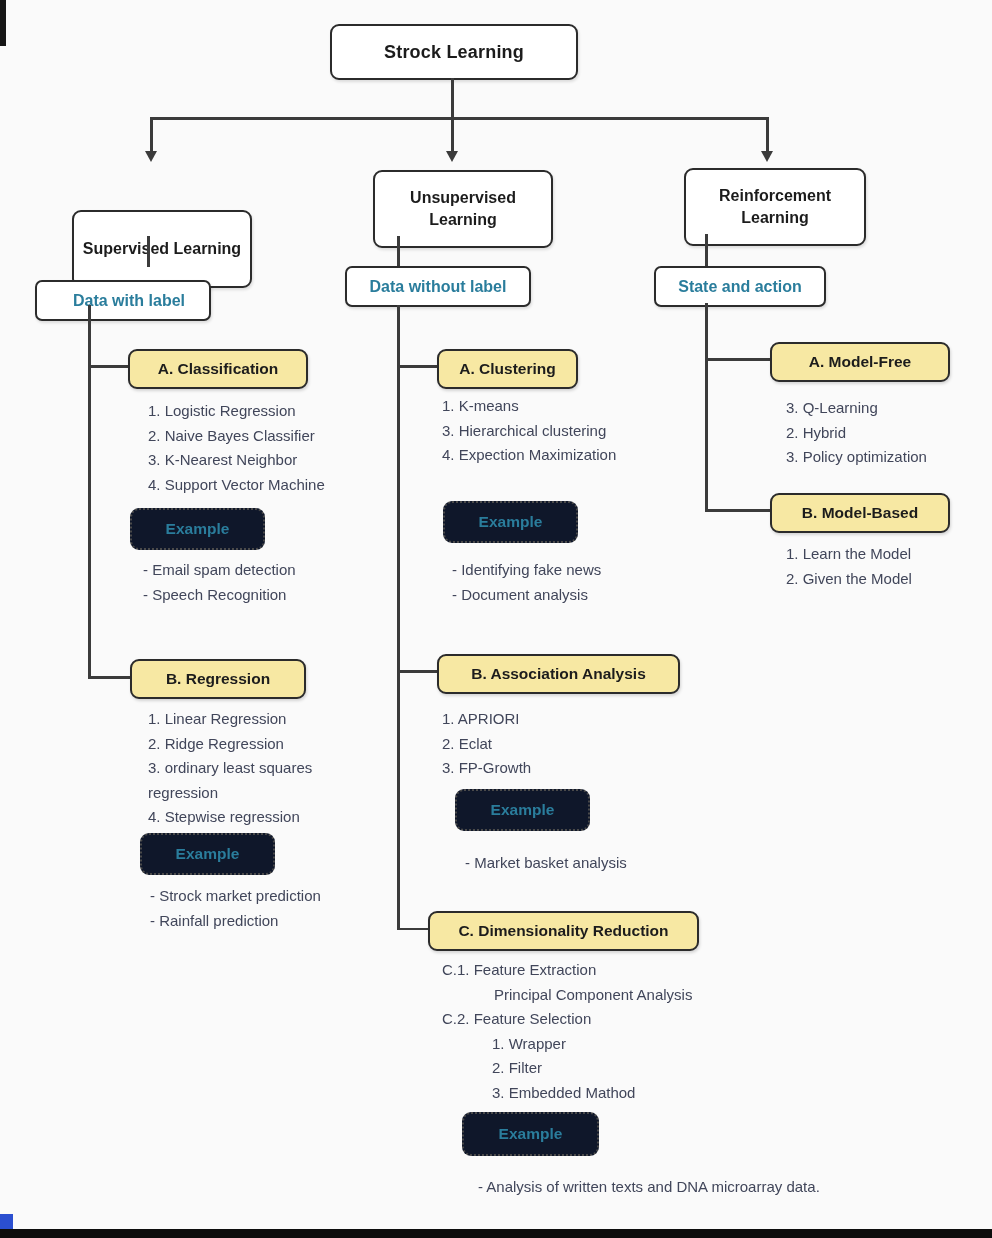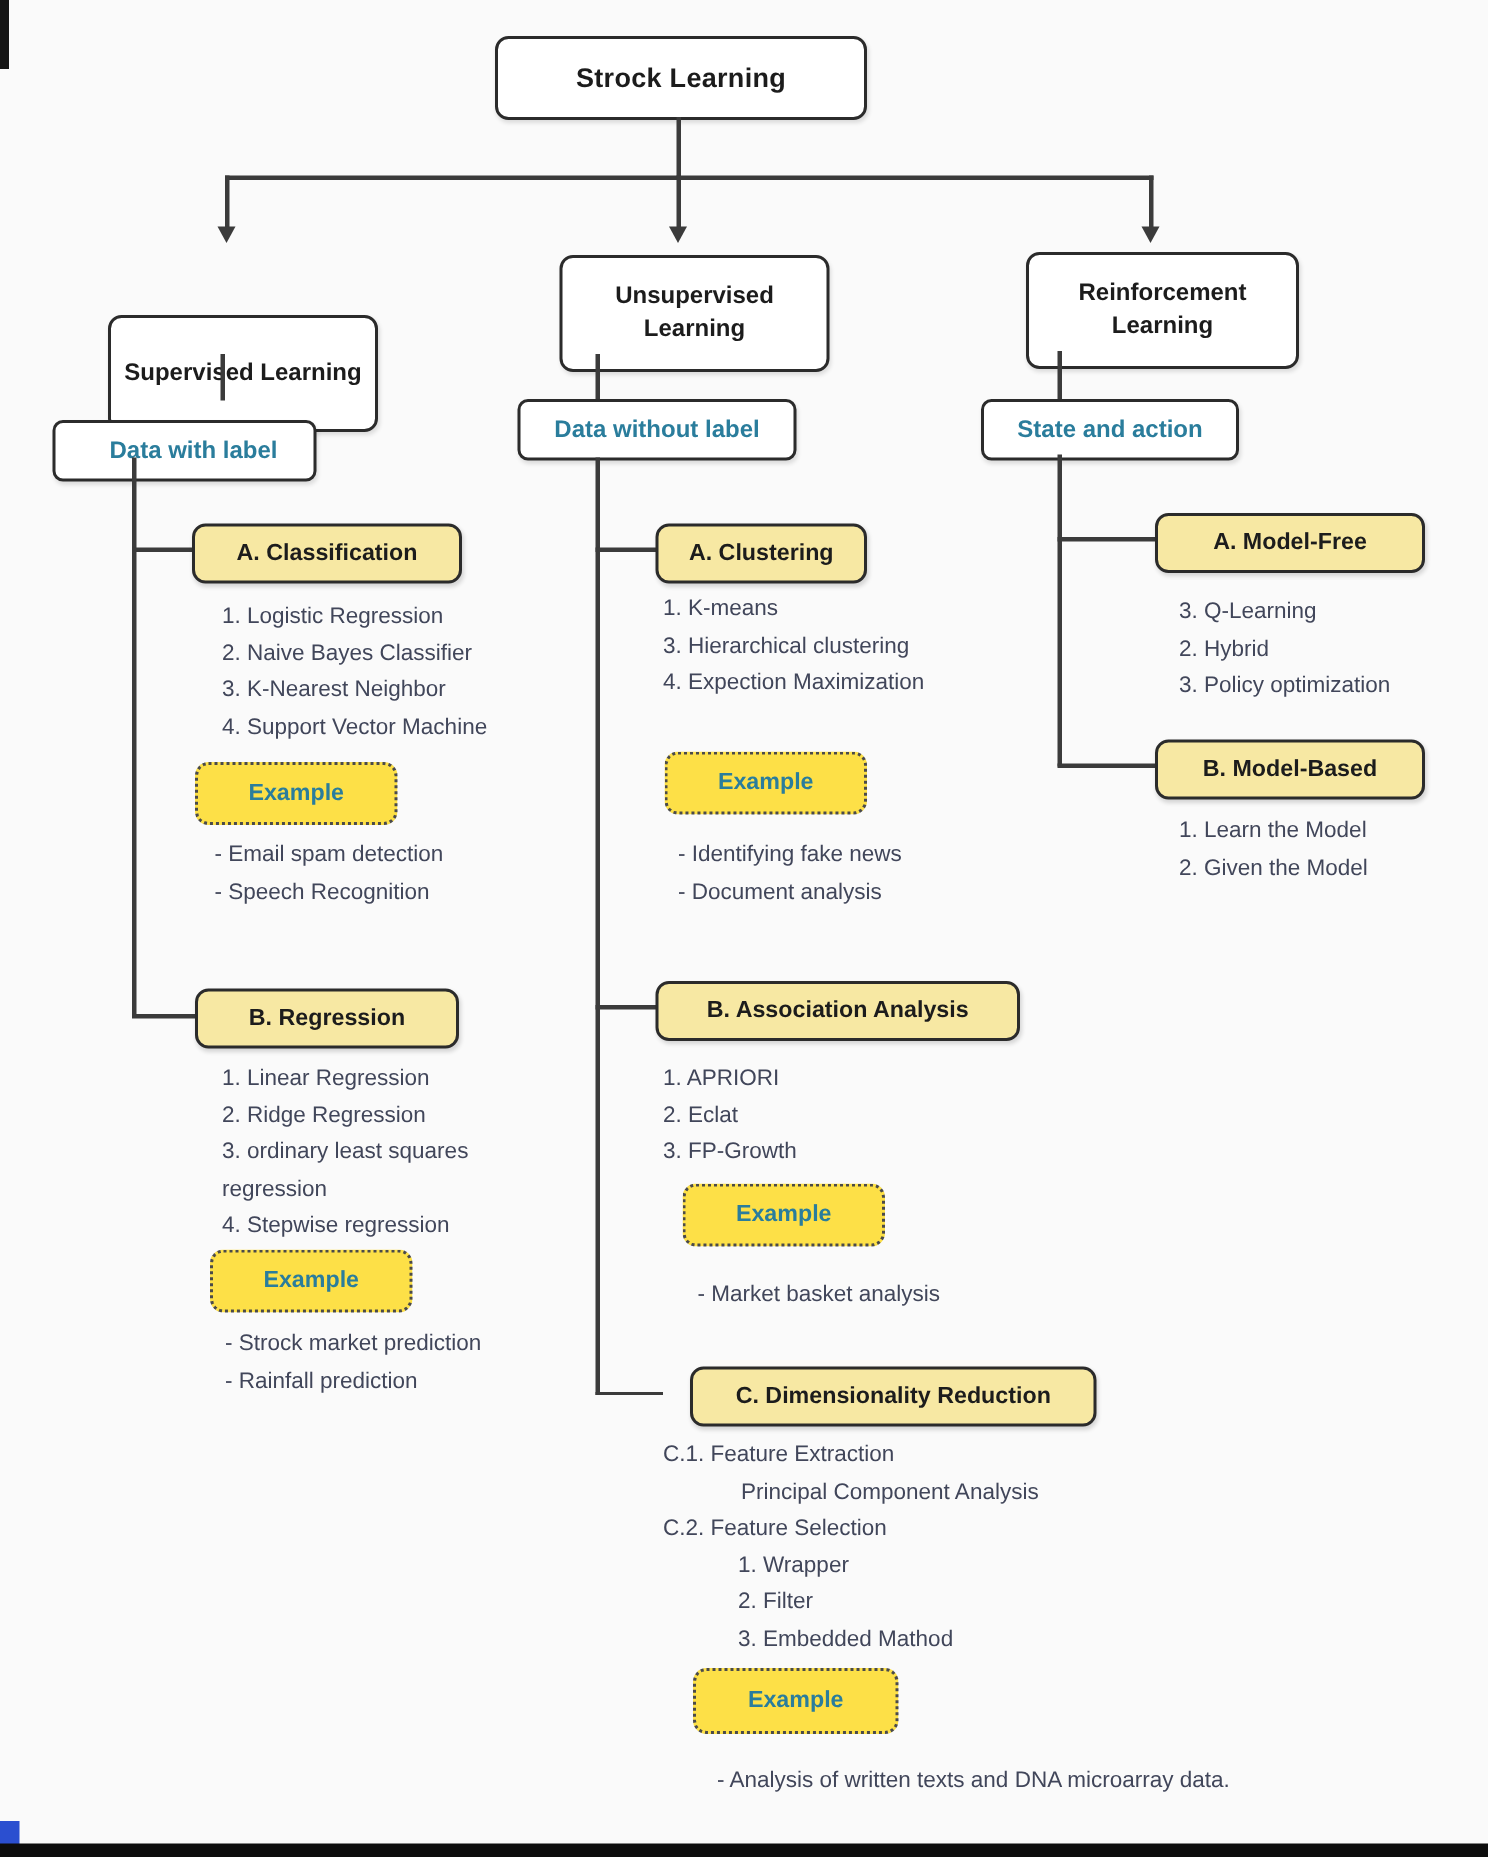--- a/index.html
+++ b/index.html
@@ -21,21 +21,21 @@
   .branch-box{font-size:16px;font-weight:bold;color:#1c1c1c;line-height:1.35;padding:4px 8px;}
   .sublabel-box{font-size:16px;font-weight:bold;color:#2a7d9c;border-width:2px;border-radius:7px;}
   .cat-box{
     position:absolute;display:flex;align-items:center;justify-content:center;
     background:#f7e8a3;border:2.5px solid #2b2b2b;border-radius:9px;
     font-size:15.5px;font-weight:bold;color:#1c1c1c;text-align:center;
     box-shadow:1px 2px 3px rgba(0,0,0,0.15);
   }
   .example-box{
     position:absolute;display:flex;align-items:center;justify-content:center;
-    background:#fde047;border:2px dotted #4a4a4a;border-radius:9px;
+    background:#0f172a;border:2px dotted #4a4a4a;border-radius:9px;
     font-size:15.5px;font-weight:bold;color:#2a7d9c;
   }
   .list{position:absolute;font-size:15px;color:#41465a;line-height:24.5px;}
   .list .item{white-space:normal;}
   .indent-1{padding-left:52px;}
   .indent-2{padding-left:50px;}
   .artifact{position:absolute;}
 </style>
 </head>
 <body>
@@ -150,21 +150,21 @@
     <div class="item">2. Eclat</div>
     <div class="item">3. FP-Growth</div>
   </div>
   <div class="example-box" style="left:455px;top:789px;width:131px;height:38px;">
     <span>Example</span>
   </div>
   <div class="list" style="left:465px;top:851px;width:260px;">
     <div class="item">- Market basket analysis</div>
   </div>
 
-  <div class="cat-box" style="left:460px;top:911px;width:267px;height:36px;">
+  <div class="cat-box" style="left:428px;top:911px;width:267px;height:36px;">
     <span>C. Dimensionality Reduction</span>
   </div>
   <div class="list" style="left:442px;top:958px;width:310px;">
     <div class="item">C.1. Feature Extraction</div>
     <div class="item indent-1">Principal Component Analysis</div>
     <div class="item">C.2. Feature Selection</div>
     <div class="item indent-2">1. Wrapper</div>
     <div class="item indent-2">2. Filter</div>
     <div class="item indent-2">3. Embedded Mathod</div>
   </div>

